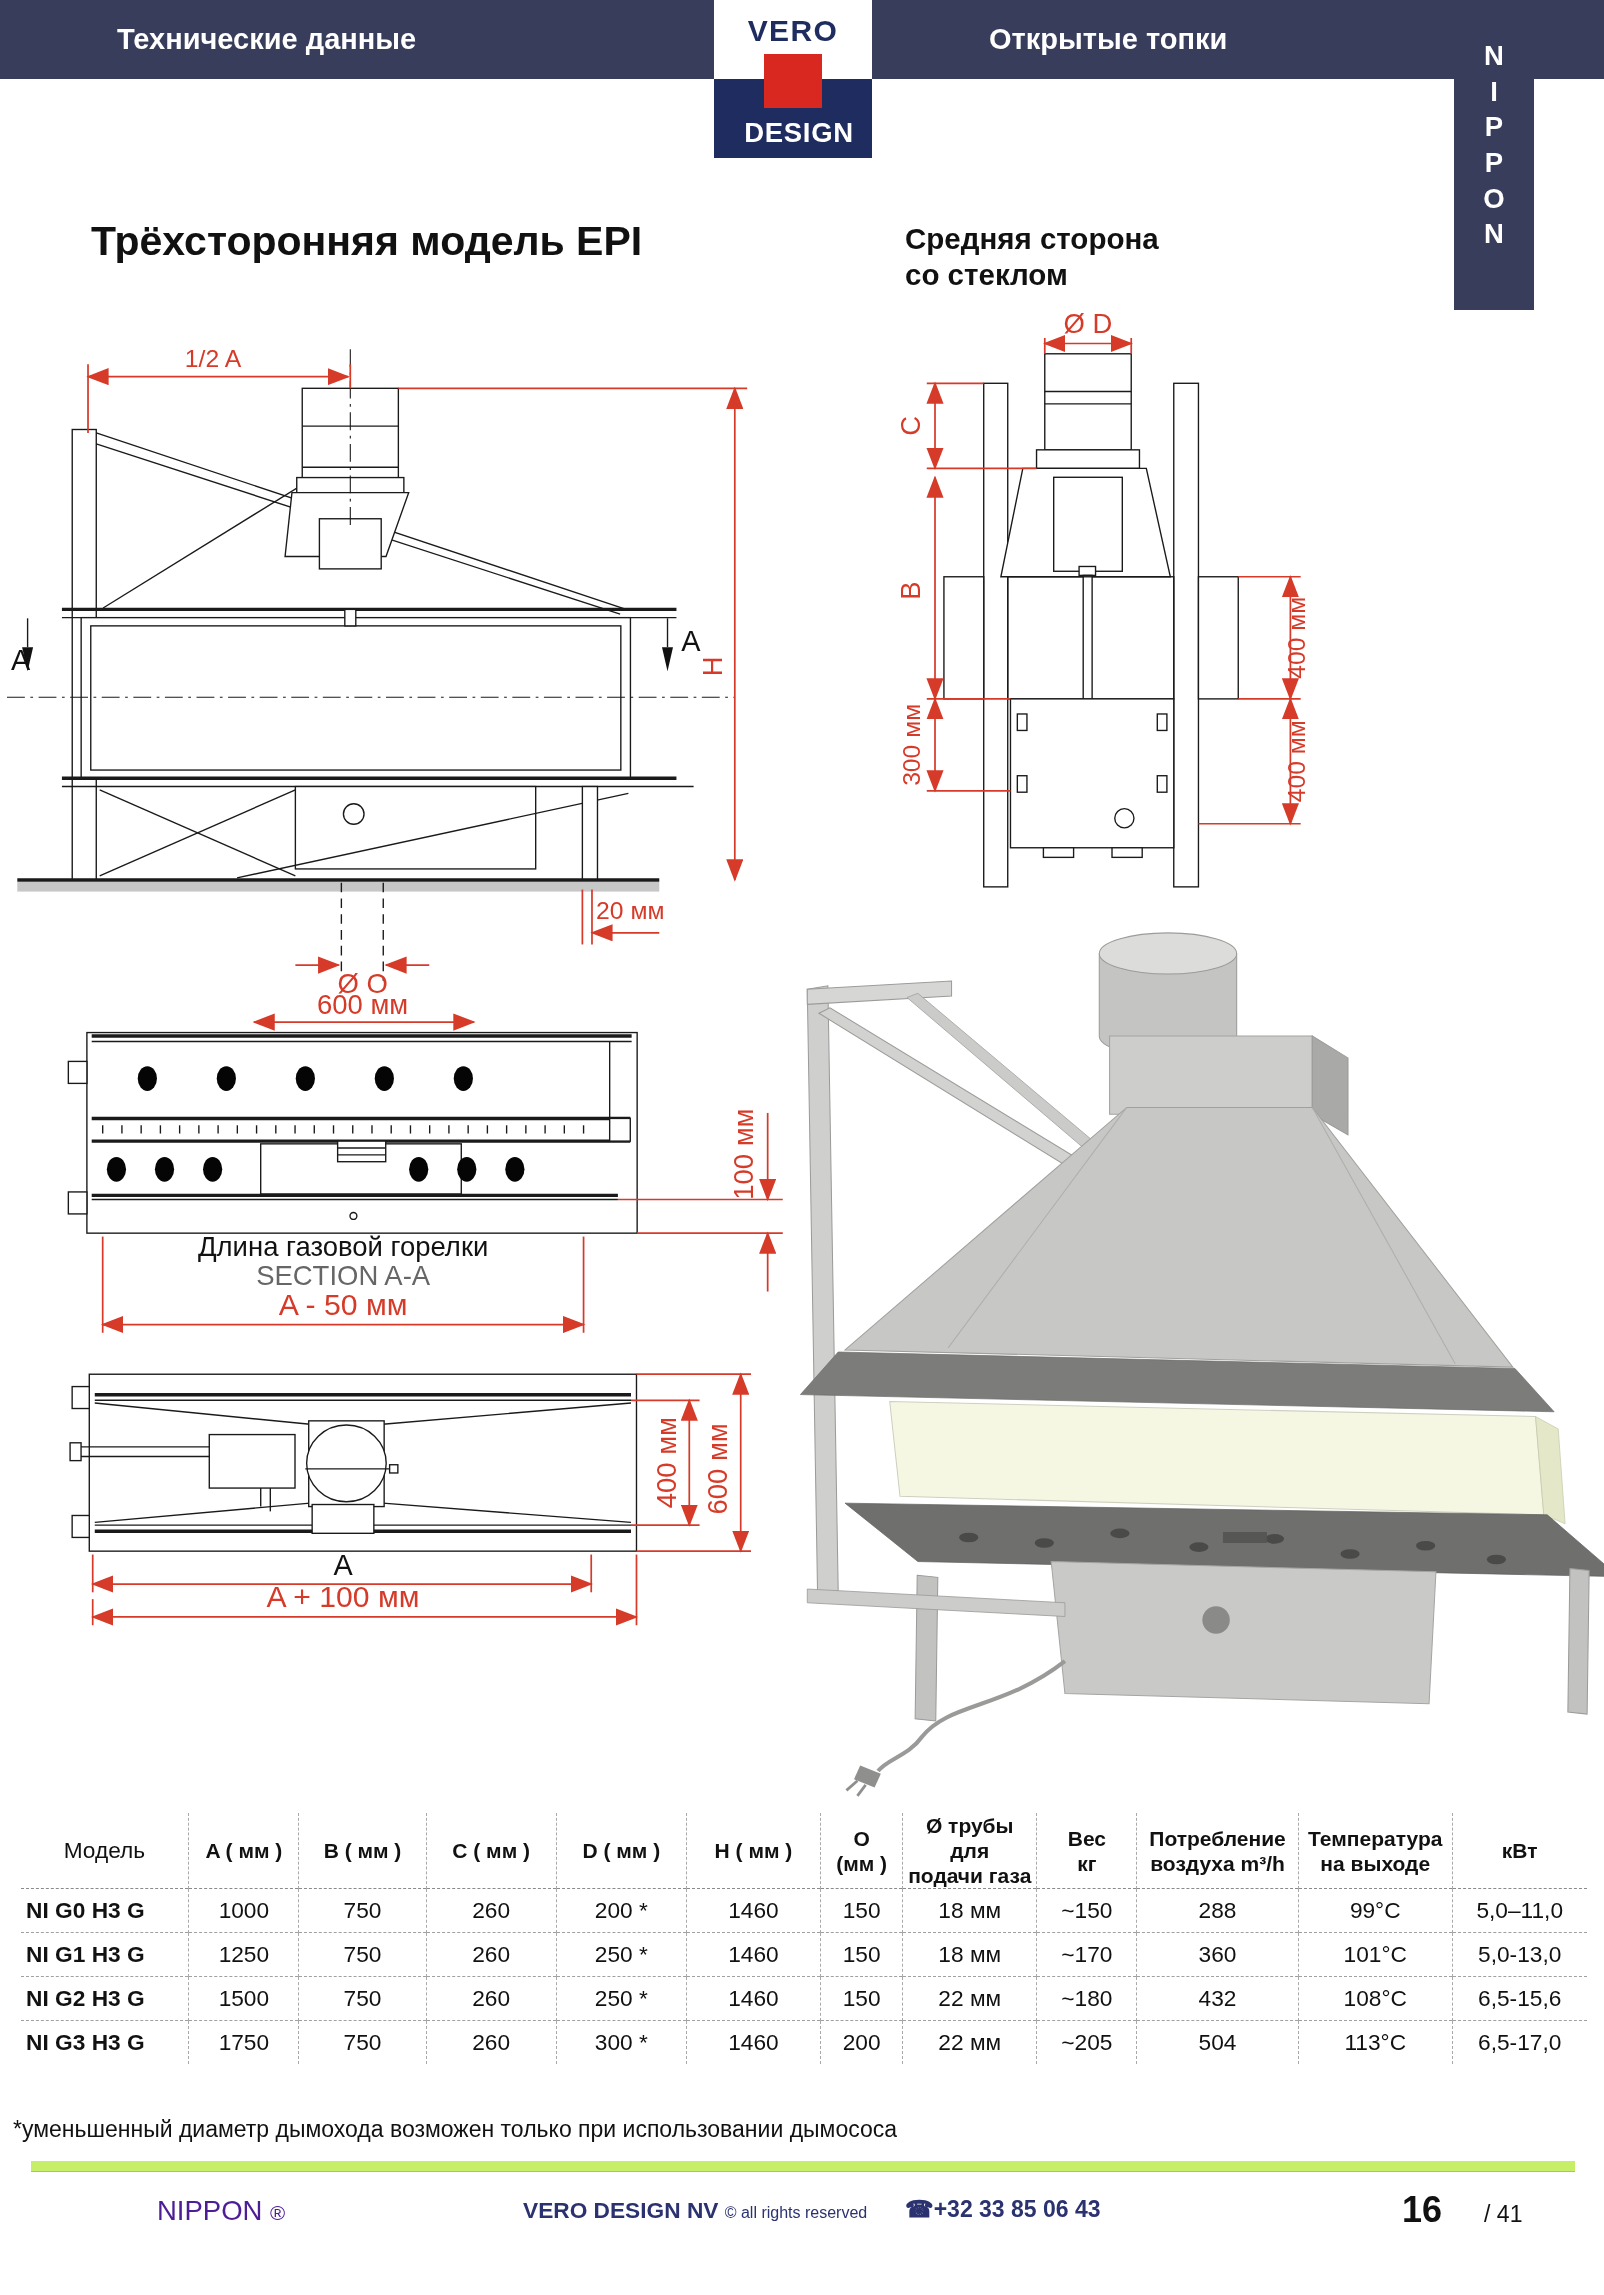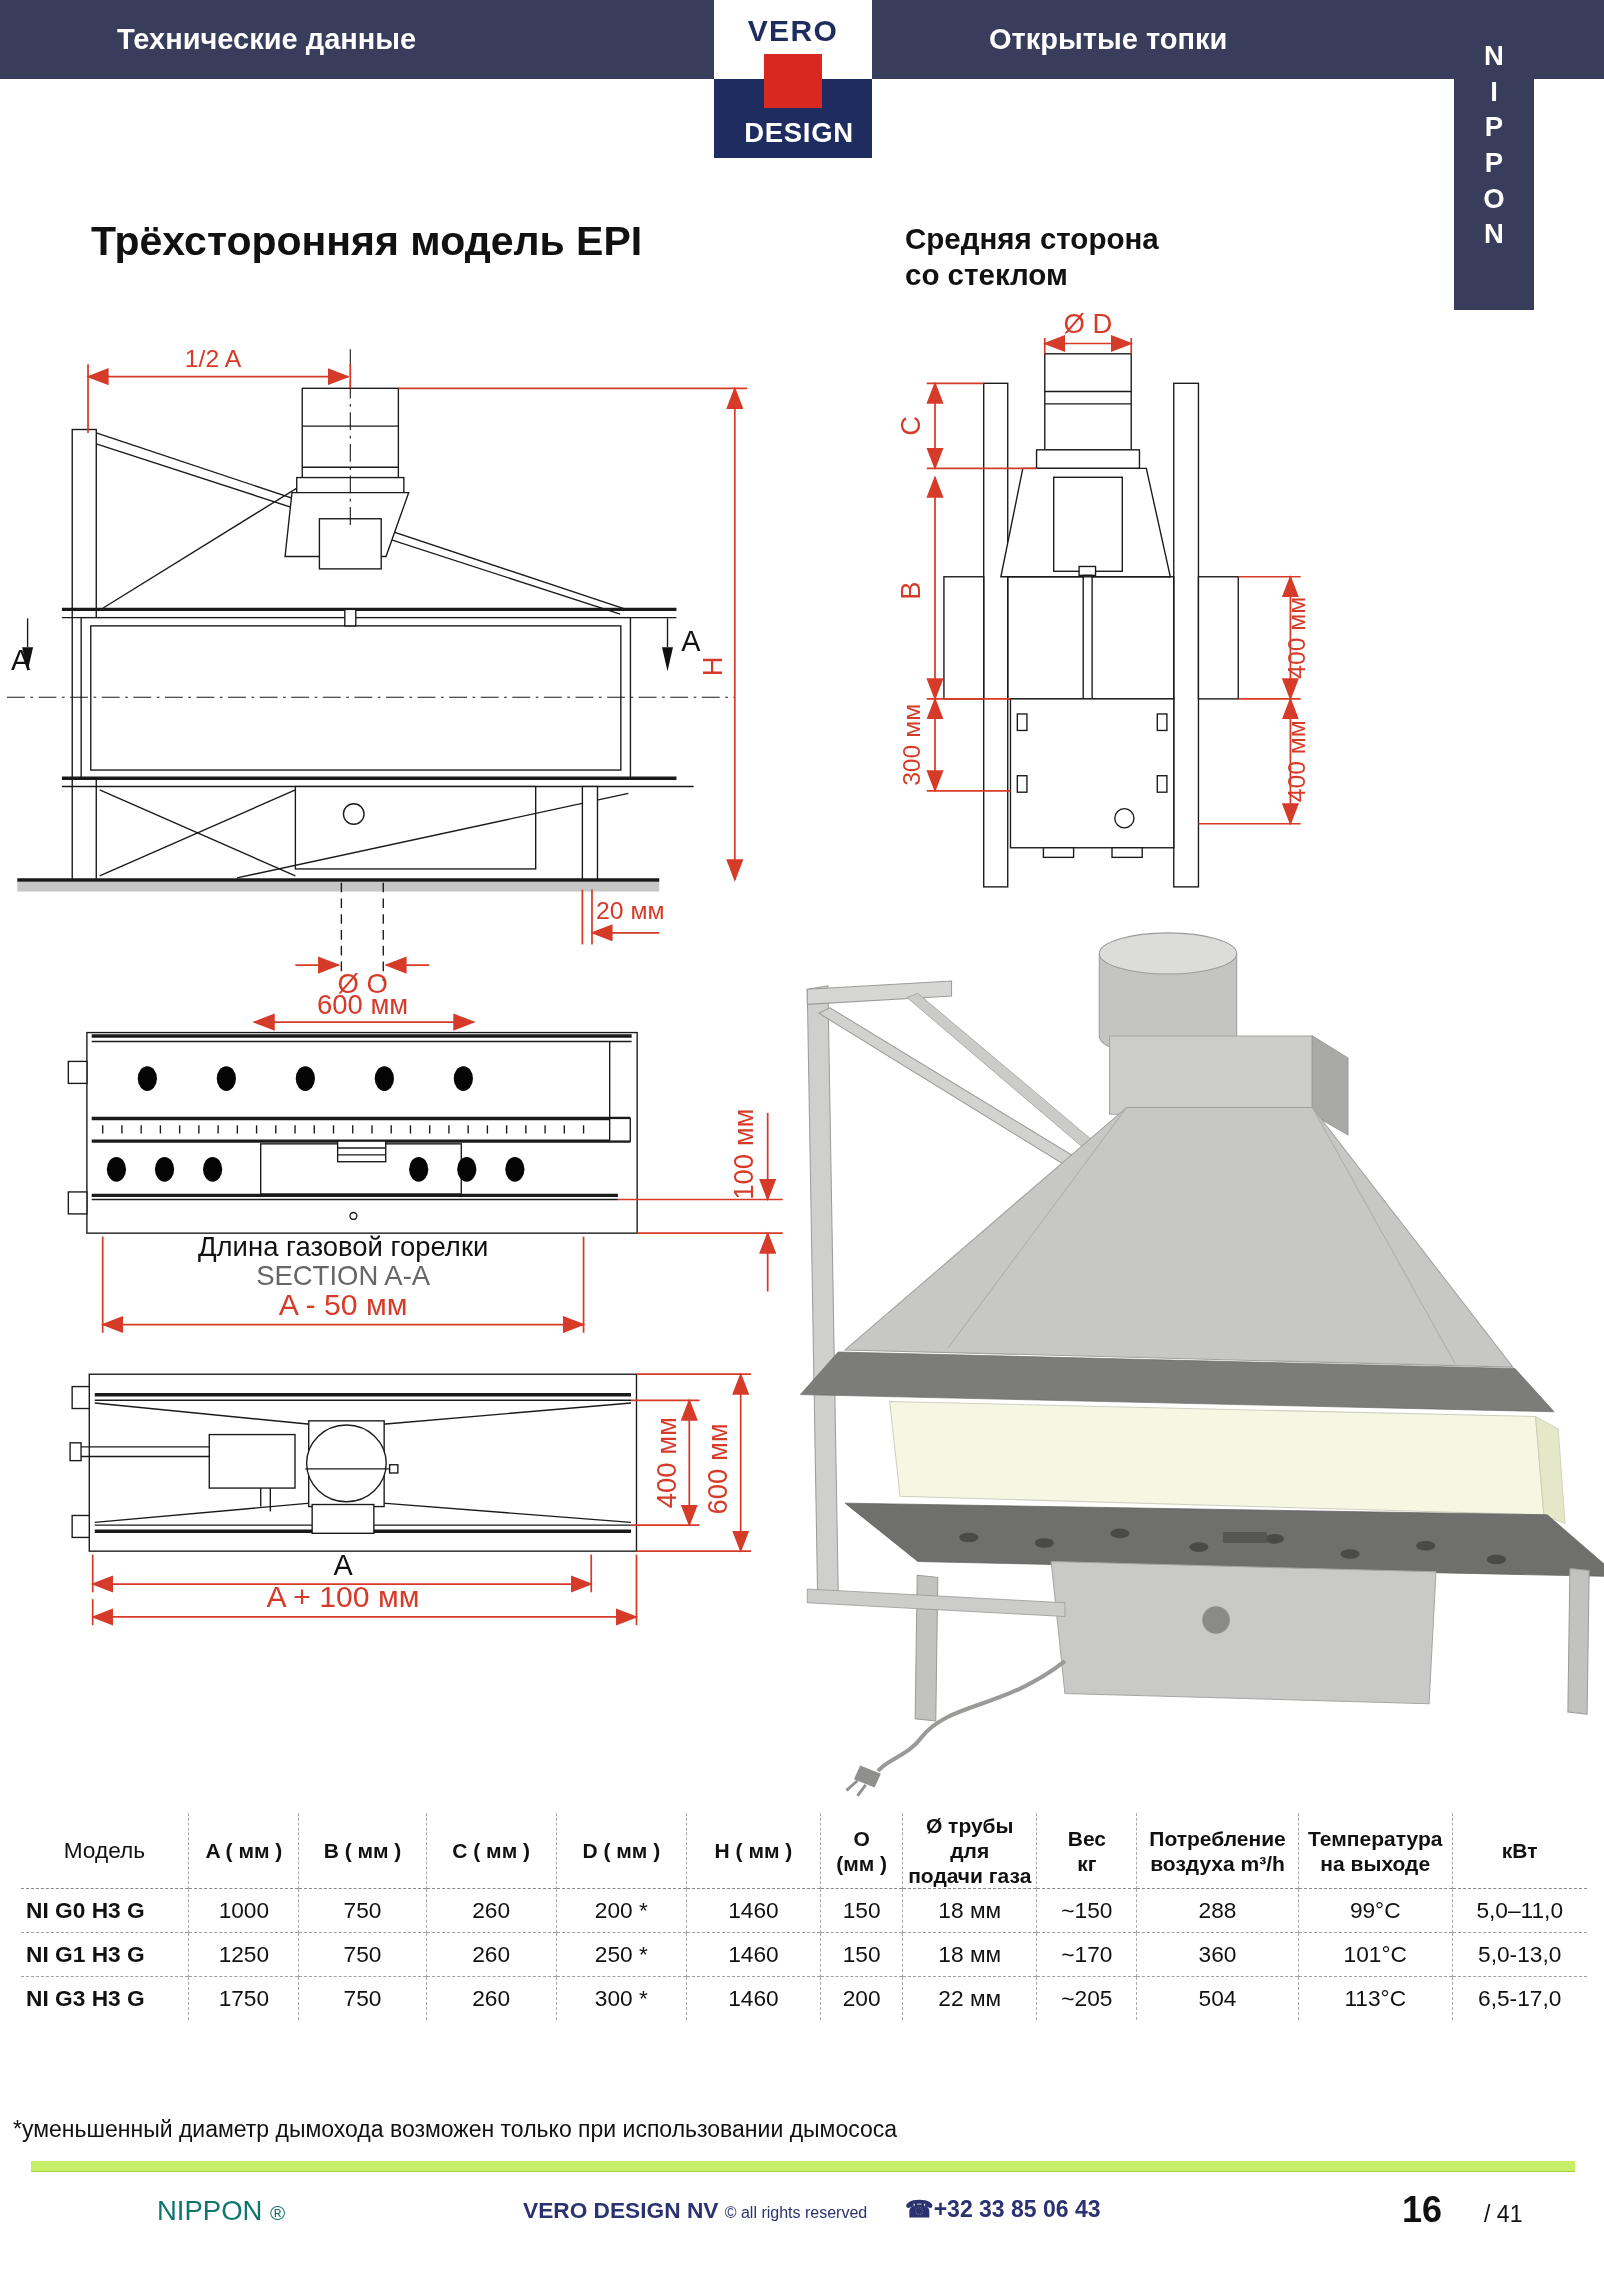--- a/index.html
+++ b/index.html
@@ -48,21 +48,21 @@
   table.spec td{font-size:22.7px;text-align:center;vertical-align:middle;height:43px;padding:0 2.7px;}
   table.spec td:first-child{text-align:left;font-weight:bold;padding-left:5.5px;}
   table.spec th + th, table.spec td + td{border-left:1.4px dashed #a9a9a9;}
   table.spec thead tr{border-bottom:1.4px dashed #8a8a8a;}
   table.spec tbody tr + tr{border-top:1.4px dashed #a0a0a0;}
 
   .footnote{left:13px;top:2116px;font-size:23px;}
 
   
   .limebar{left:31px;top:2161px;width:1544px;height:9.6px;background:#c6ef67;border-bottom:1.4px solid #9fd13f;}
-  .footer-brand{left:157px;top:2195px;font-size:27.5px;color:#0f766e;}
+  .footer-brand{left:157px;top:2195px;font-size:27.5px;color:#4c1d95;}
   .footer-company{left:523px;top:2197px;font-size:22.7px;font-weight:bold;color:#2b3270;}
   .footer-rights{font-size:16px;font-weight:normal;}
   .footer-phone{left:905px;top:2196px;font-size:23px;font-weight:bold;color:#2b3270;}
   .footer-page{left:1402px;top:2189px;font-size:36px;font-weight:bold;color:#111;}
   .footer-page-total{font-size:23px;font-weight:normal;margin-left:32px;}
 </style>
 </head>
 <body>
 
 <div class="page">
@@ -446,20 +446,34 @@
             <td>250 *</td>
             <td>1460</td>
             <td>150</td>
             <td>18 мм</td>
             <td>~170</td>
             <td>360</td>
             <td>101°C</td>
             <td>5,0-13,0</td>
           </tr>
           <tr>
+            <td>NI G2 H3 G</td>
+            <td>1500</td>
+            <td>750</td>
+            <td>260</td>
+            <td>250 *</td>
+            <td>1460</td>
+            <td>150</td>
+            <td>22 мм</td>
+            <td>~180</td>
+            <td>432</td>
+            <td>108°C</td>
+            <td>6,5-15,6</td>
+          </tr>
+          <tr>
             <td>NI G3 H3 G</td>
             <td>1750</td>
             <td>750</td>
             <td>260</td>
             <td>300 *</td>
             <td>1460</td>
             <td>200</td>
             <td>22 мм</td>
             <td>~205</td>
             <td>504</td>

